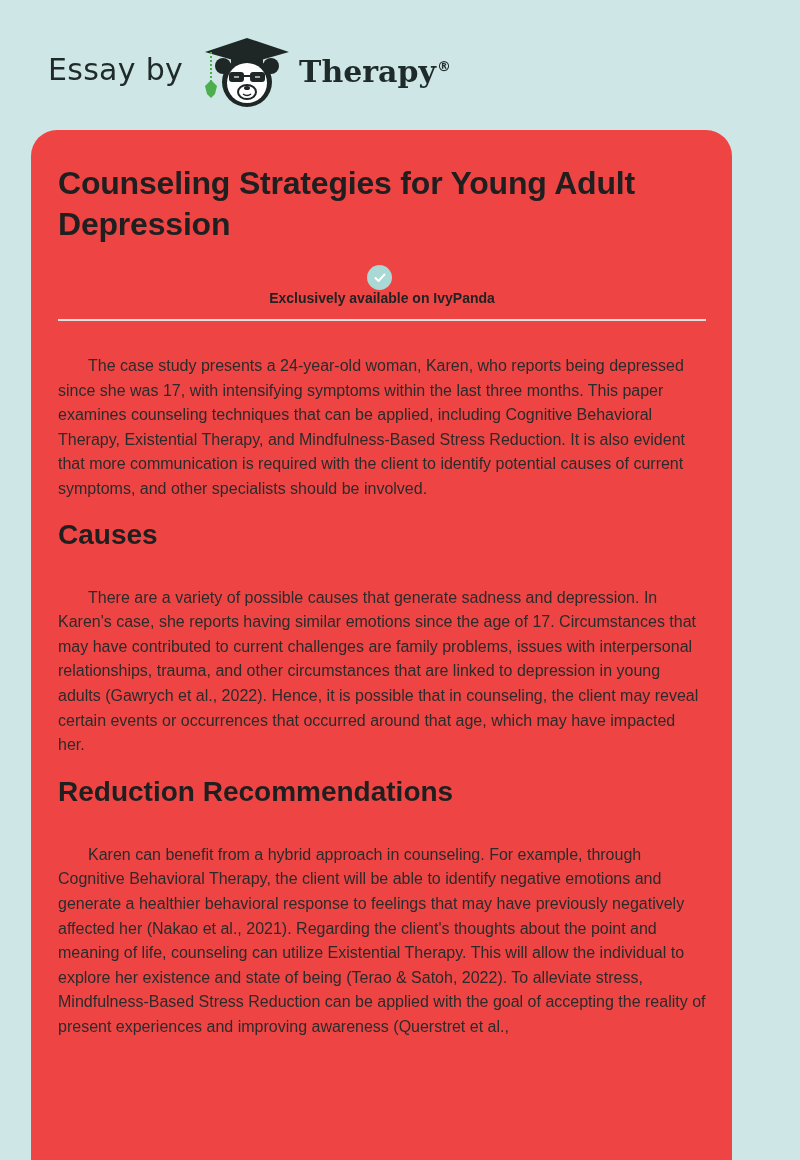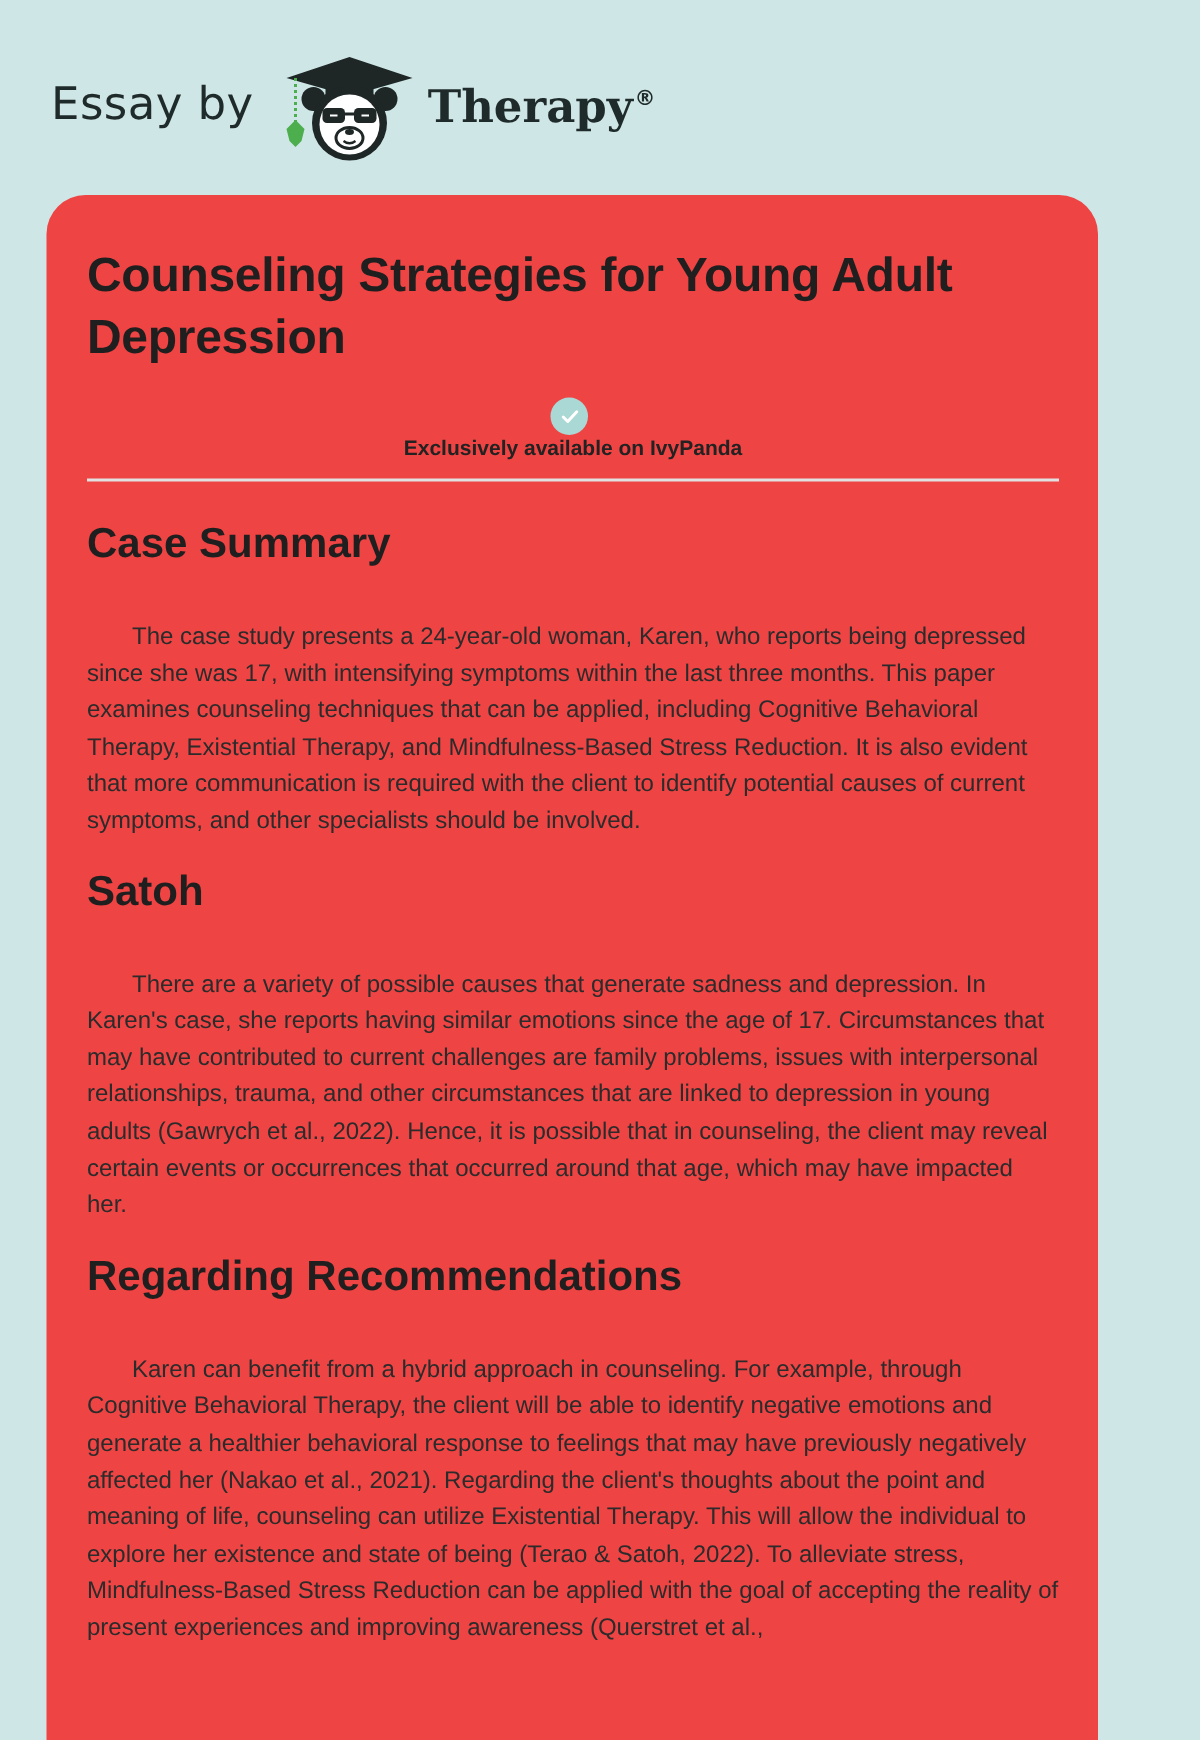--- a/index.html
+++ b/index.html
@@ -4,21 +4,21 @@
 <style>
   html, body { margin: 0; padding: 0; }
   body {
     width: 800px; height: 1160px;
     background: #cfe6e6;
     font-family: "Liberation Sans", sans-serif;
     position: relative;
     overflow: hidden;
   }
   .brand {
-    position: absolute; left: 34px; top: 32px;
+    position: absolute; left: 48px; top: 32px;
     height: 80px; display: flex; align-items: center;
   }
   .brand-essay {
     font-family: "DejaVu Sans", sans-serif;
     font-size: 30px; color: #1f2a2a; letter-spacing: 0.3px;
     margin-right: 18px; margin-top: -6px;
   }
   .brand-logo { width: 92px; height: 76px; margin-right: 6px; }
   .brand-name {
     font-family: "DejaVu Serif", serif; font-weight: bold;
@@ -99,26 +99,25 @@
     <span class="check">
       <svg width="12" height="10" viewBox="0 0 12 10">
           <path d="M1.5,5 L4.5,8 L10.5,1.5" fill="none" stroke="#ffffff" stroke-width="2" stroke-linecap="round" stroke-linejoin="round"></path>
         </svg>
     </span>
     <span class="exclusive-text">Exclusively available on IvyPanda</span>
   </div>
   <div class="divider"></div>
 
   <section>
-    <h2 class="sec1-title">Case Summary</h2>
     <p>The case study presents a 24-year-old woman, Karen, who reports being depressed since she was 17, with intensifying symptoms within the last three months. This paper examines counseling techniques that can be applied, including Cognitive Behavioral Therapy, Existential Therapy, and Mindfulness-Based Stress Reduction. It is also evident that more communication is required with the client to identify potential causes of current symptoms, and other specialists should be involved.</p>
   </section>
 
   <section>
-    <h2 class="sec2-title">Satoh</h2>
+    <h2 class="sec2-title">Causes</h2>
     <p>There are a variety of possible causes that generate sadness and depression. In Karen's case, she reports having similar emotions since the age of 17. Circumstances that may have contributed to current challenges are family problems, issues with interpersonal relationships, trauma, and other circumstances that are linked to depression in young adults (Gawrych et al., 2022). Hence, it is possible that in counseling, the client may reveal certain events or occurrences that occurred around that age, which may have impacted her.</p>
   </section>
 
   <section>
-    <h2 class="sec3-title">Regarding Recommendations</h2>
+    <h2 class="sec3-title">Reduction Recommendations</h2>
     <p>Karen can benefit from a hybrid approach in counseling. For example, through Cognitive Behavioral Therapy, the client will be able to identify negative emotions and generate a healthier behavioral response to feelings that may have previously negatively affected her (Nakao et al., 2021). Regarding the client's thoughts about the point and meaning of life, counseling can utilize Existential Therapy. This will allow the individual to explore her existence and state of being (Terao &amp; Satoh, 2022). To alleviate stress, Mindfulness-Based Stress Reduction can be applied with the goal of accepting the reality of present experiences and improving awareness (Querstret et al.,</p>
   </section>
 </div>
 
 </body></html>

